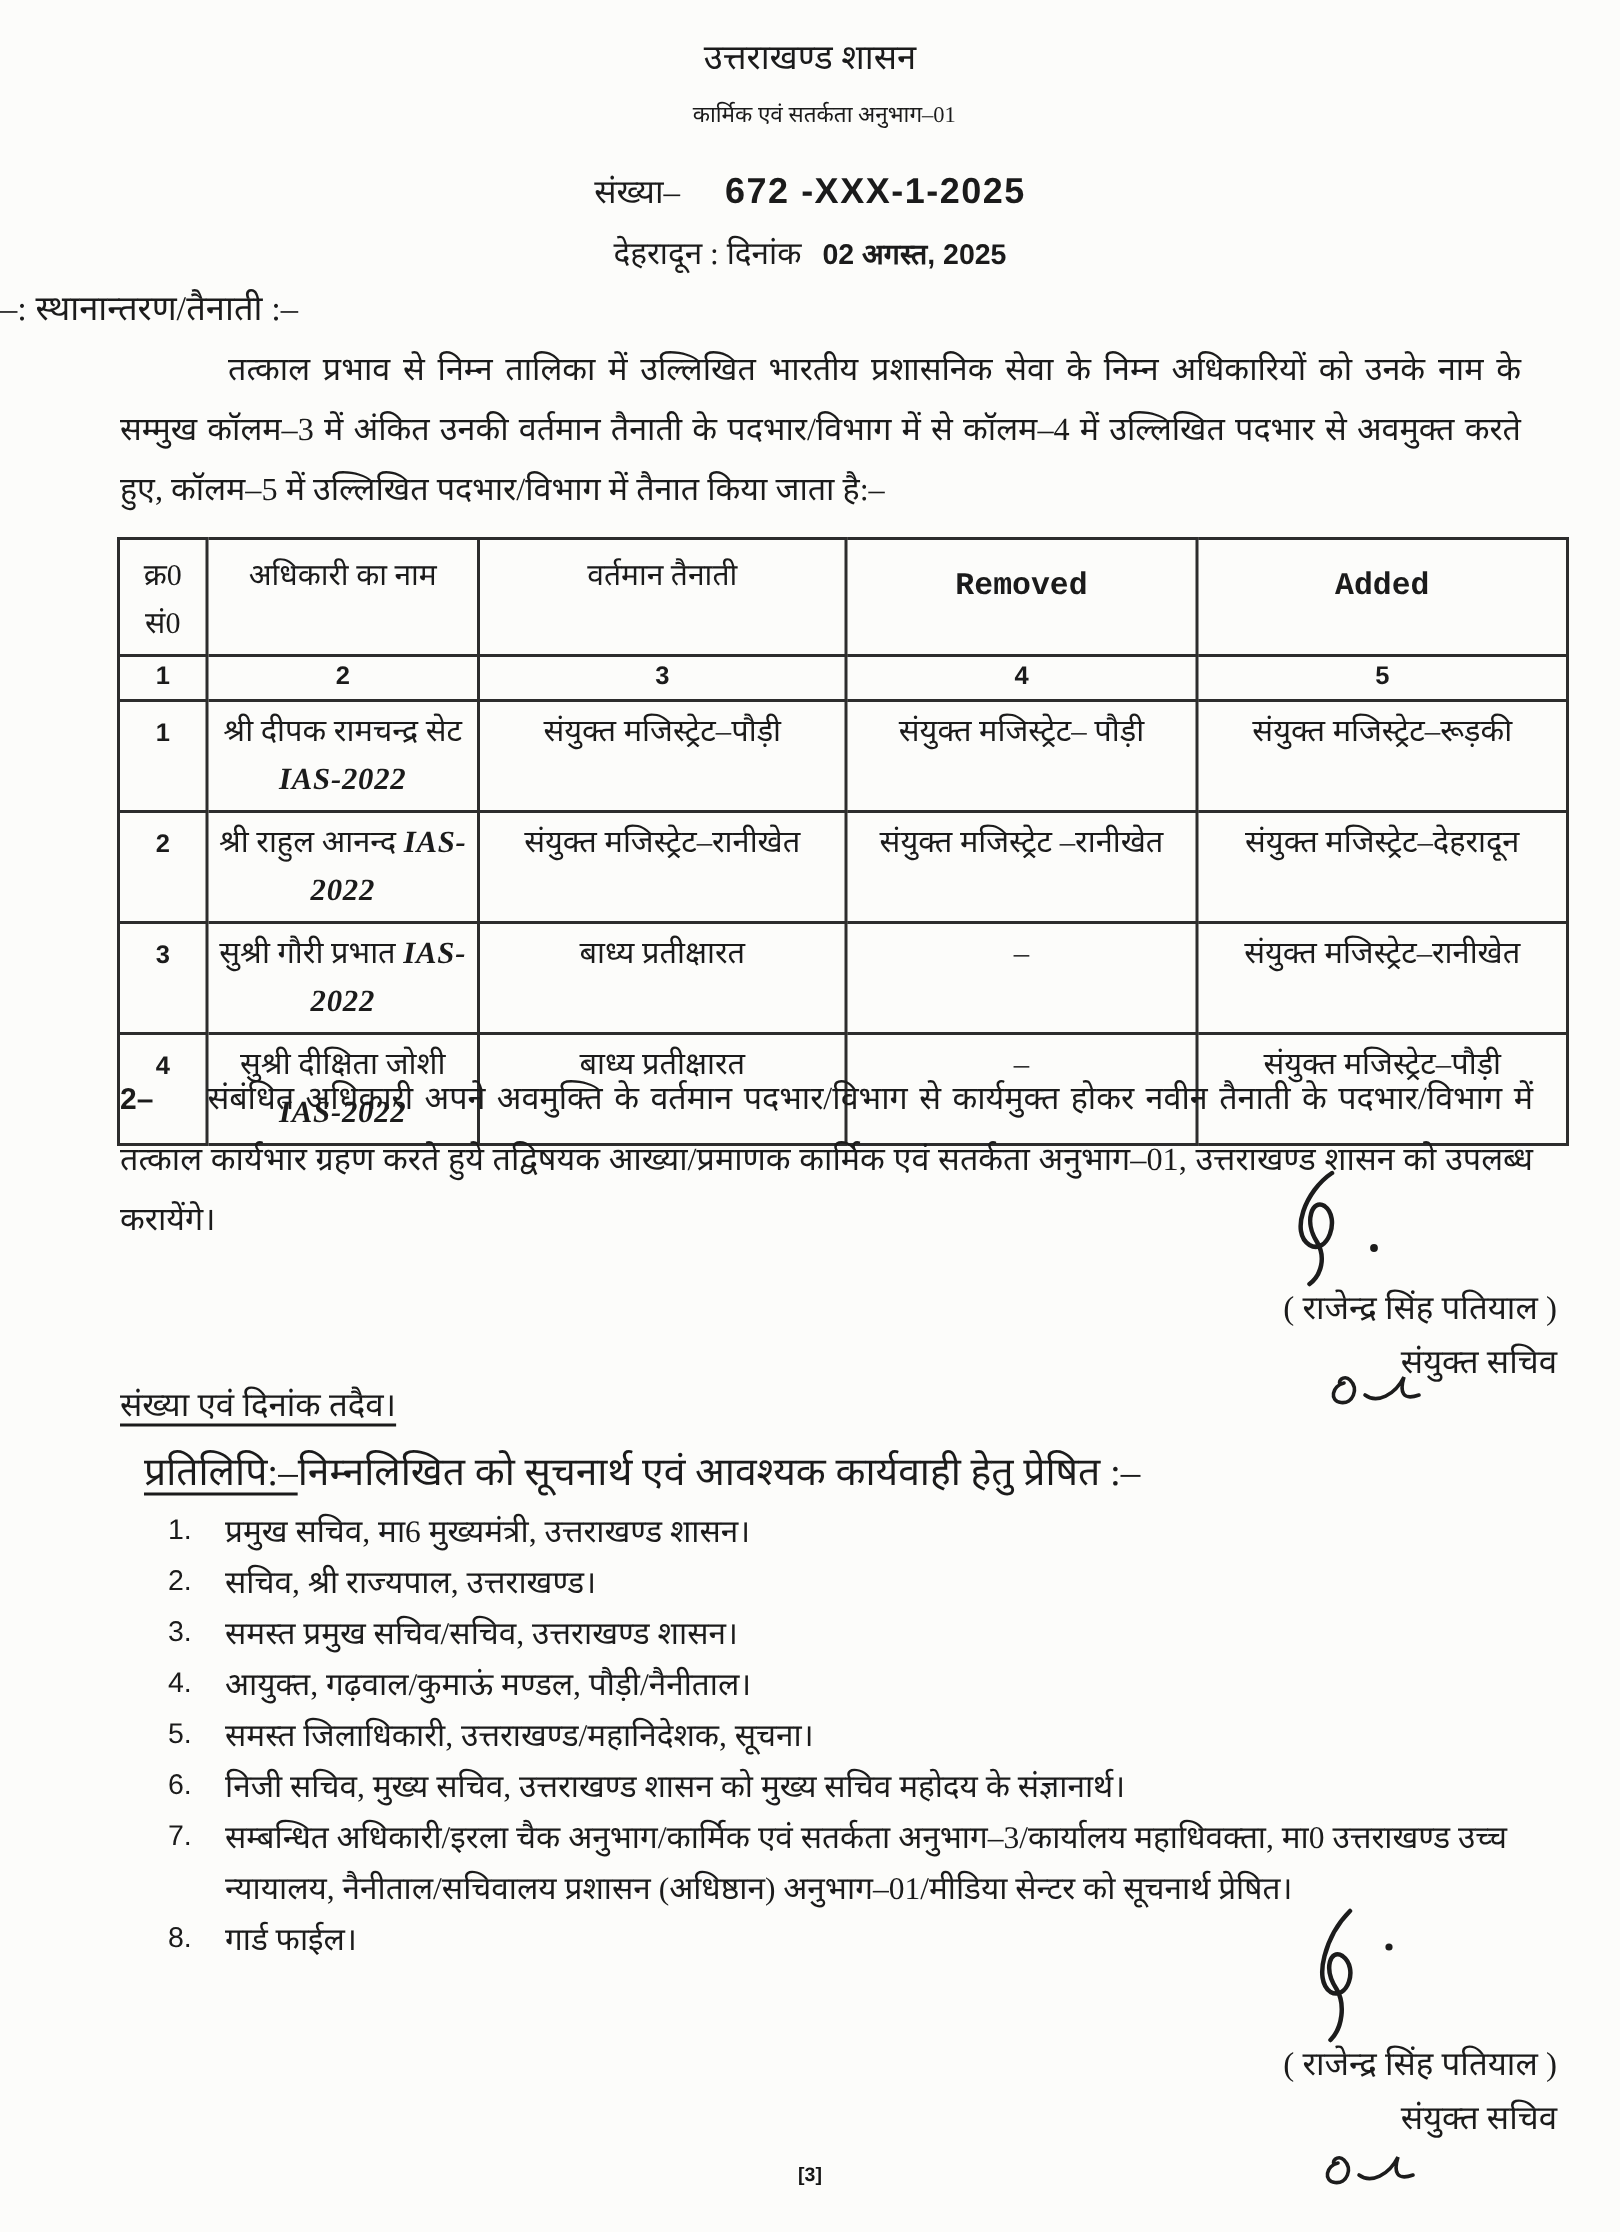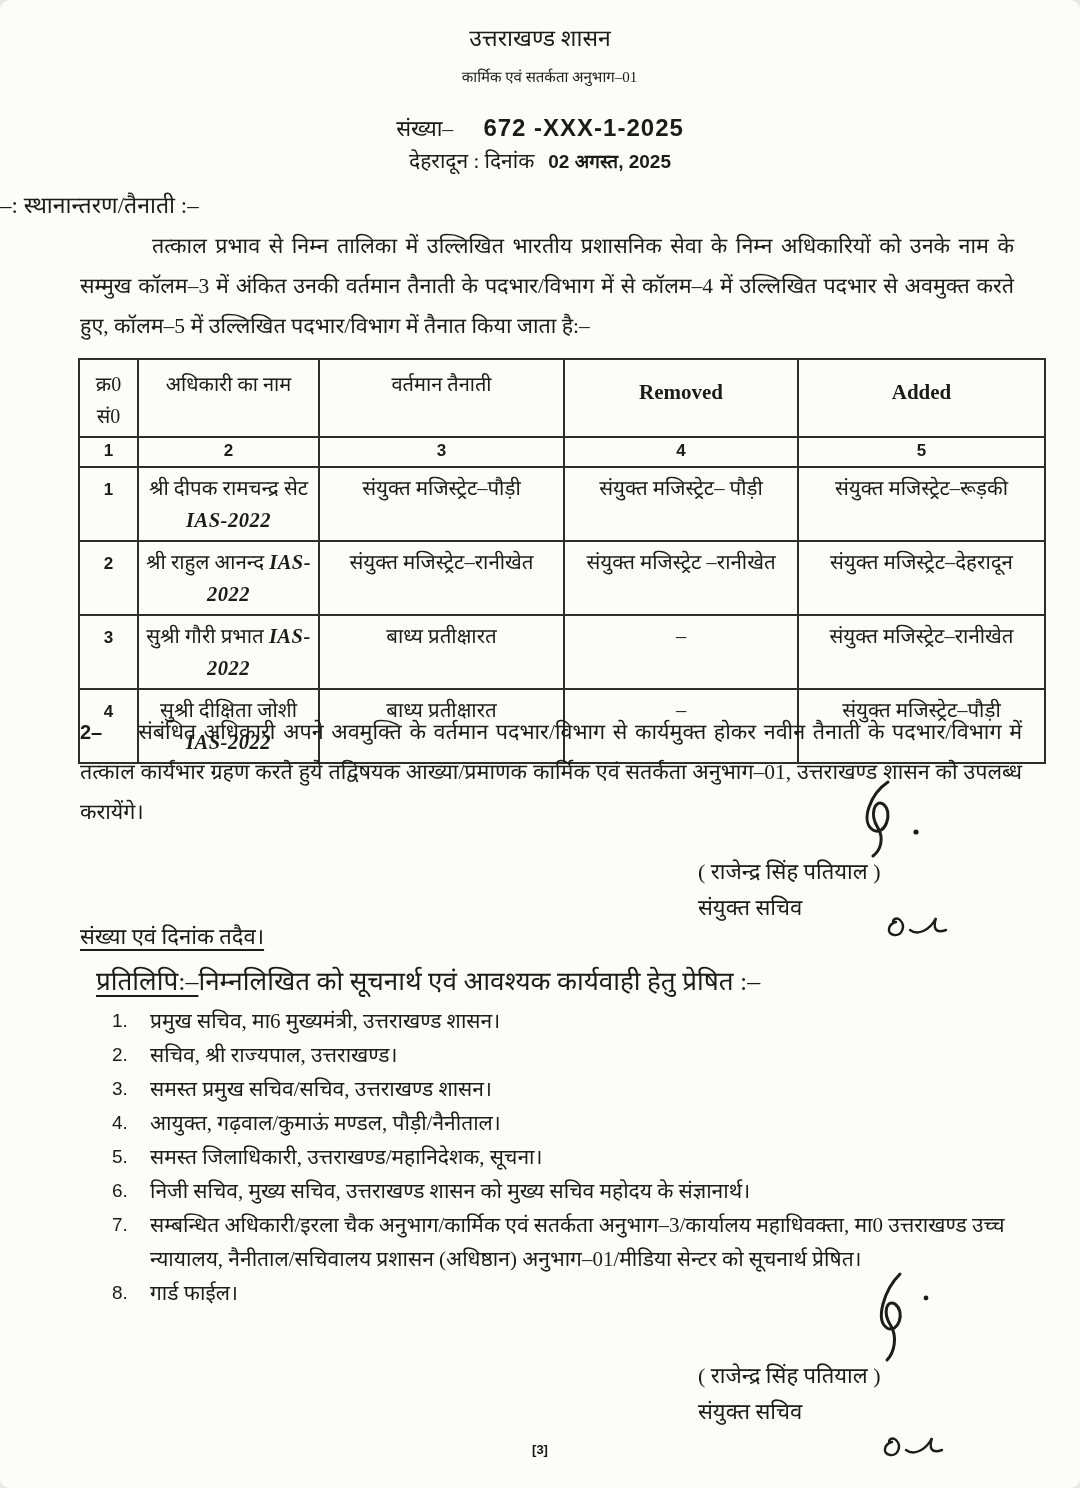--- a/index.html
+++ b/index.html
@@ -5,53 +5,52 @@
   * { margin:0; padding:0; box-sizing:border-box; }
   html,body { background:#e9e9e6; }
   .page {
     position:relative;
     width:1080px; height:1488px;
     margin:0 auto;
     background:#fcfcfa;
     color:#1b1b1b;
     font-family:"Liberation Serif","DejaVu Sans",serif;
     overflow:hidden;
-    border-radius:10px;
   }
 
   
   .header-block { position:absolute; top:22px; left:0; width:100%; text-align:center; }
   .org-line1 { font-size:23px; line-height:34px; }
   .org-line2 { font-size:15px; line-height:34px; margin-top:4px;margin-left:19px; }
   .number-line { font-size:22px; line-height:36px; margin-top:16px; }
   .number-value { font-family:"Liberation Sans","DejaVu Sans",sans-serif; font-weight:bold; font-size:24px; margin-left:30px; letter-spacing:1px; }
-  .date-line { font-size:21px; line-height:28px; }
+  .date-line { font-size:21px; line-height:46px; }
   .date-value { font-weight:bold; font-size:19px; margin-left:14px; font-family:"Liberation Sans","DejaVu Sans",sans-serif; }
 
   .doc-title { position:absolute; top:188px; left:0; width:100%; text-align:left; font-size:23px; }
 
   .para { text-align:justify; font-size:21.5px; line-height:40px; }
   .para1 { position:absolute; top:226px; left:80px; width:934px; text-indent:72px; }
 
   
   table.transfer { position:absolute; top:358px; left:78px; width:966px; border-collapse:collapse; table-layout:fixed; }
   table.transfer td, table.transfer th { border:2px solid #2d2d2d; text-align:center; vertical-align:top; padding:4px 4px; font-weight:normal; font-size:20.5px; line-height:32px; }
   table.transfer .c-sno { border-right:2px dashed #4a4a4a; }
   tr.head-row th { height:60px; vertical-align:top; padding-top:8px; font-size:20px; }
-  tr.head-row th.en-head { font-family:Liberation Serif, serif; font-weight:bold; font-size:21px; padding-top:16px; }
+  tr.head-row th.en-head { font-family:Liberation Mono, monospace; font-weight:bold; font-size:21px; padding-top:16px; }
   tr.num-row td { height:26px; padding:0 0 2px 0; line-height:26px; font-weight:bold; font-size:17px; font-family:"Liberation Sans","DejaVu Sans",sans-serif; }
   tr.data-row td { height:64px; }
   .batch { font-weight:bold; font-family:"Liberation Serif",serif; letter-spacing:0.5px;font-style:italic; }
   .sno-val { font-weight:bold; font-size:17px; font-family:"Liberation Sans","DejaVu Sans",sans-serif; }
 
   .para2 { position:absolute; top:712px; left:80px; width:942px; }
   .p2num { font-weight:bold; margin-right:36px; font-family:"Liberation Sans","DejaVu Sans",sans-serif; font-size:20px; }
 
   .sig-svg { position:absolute; }
-  .signatory { position:absolute; width:340px; text-align:left; font-size:22px; line-height:36px; }
+  .signatory { position:absolute; width:340px; text-align:right; font-size:22px; line-height:36px; }
   .sig1 { left:840px; top:774px; }
   .signatory1 { left:698px; top:854px; }
   .ou1 { left:884px; top:906px; }
   .sig2 { left:848px; top:1268px; }
   .signatory2 { left:698px; top:1358px; }
   .ou2 { left:880px; top:1426px; }
 
   .tadaiv { position:absolute; top:920px; left:80px; font-size:22px; text-decoration:underline; text-underline-offset:5px; text-decoration-thickness:1.5px;text-align:center; }
   .pratilipi { position:absolute; top:962px; left:96px; font-size:26px; }
   .pratilipi .label { text-decoration:underline; text-underline-offset:5px; }

